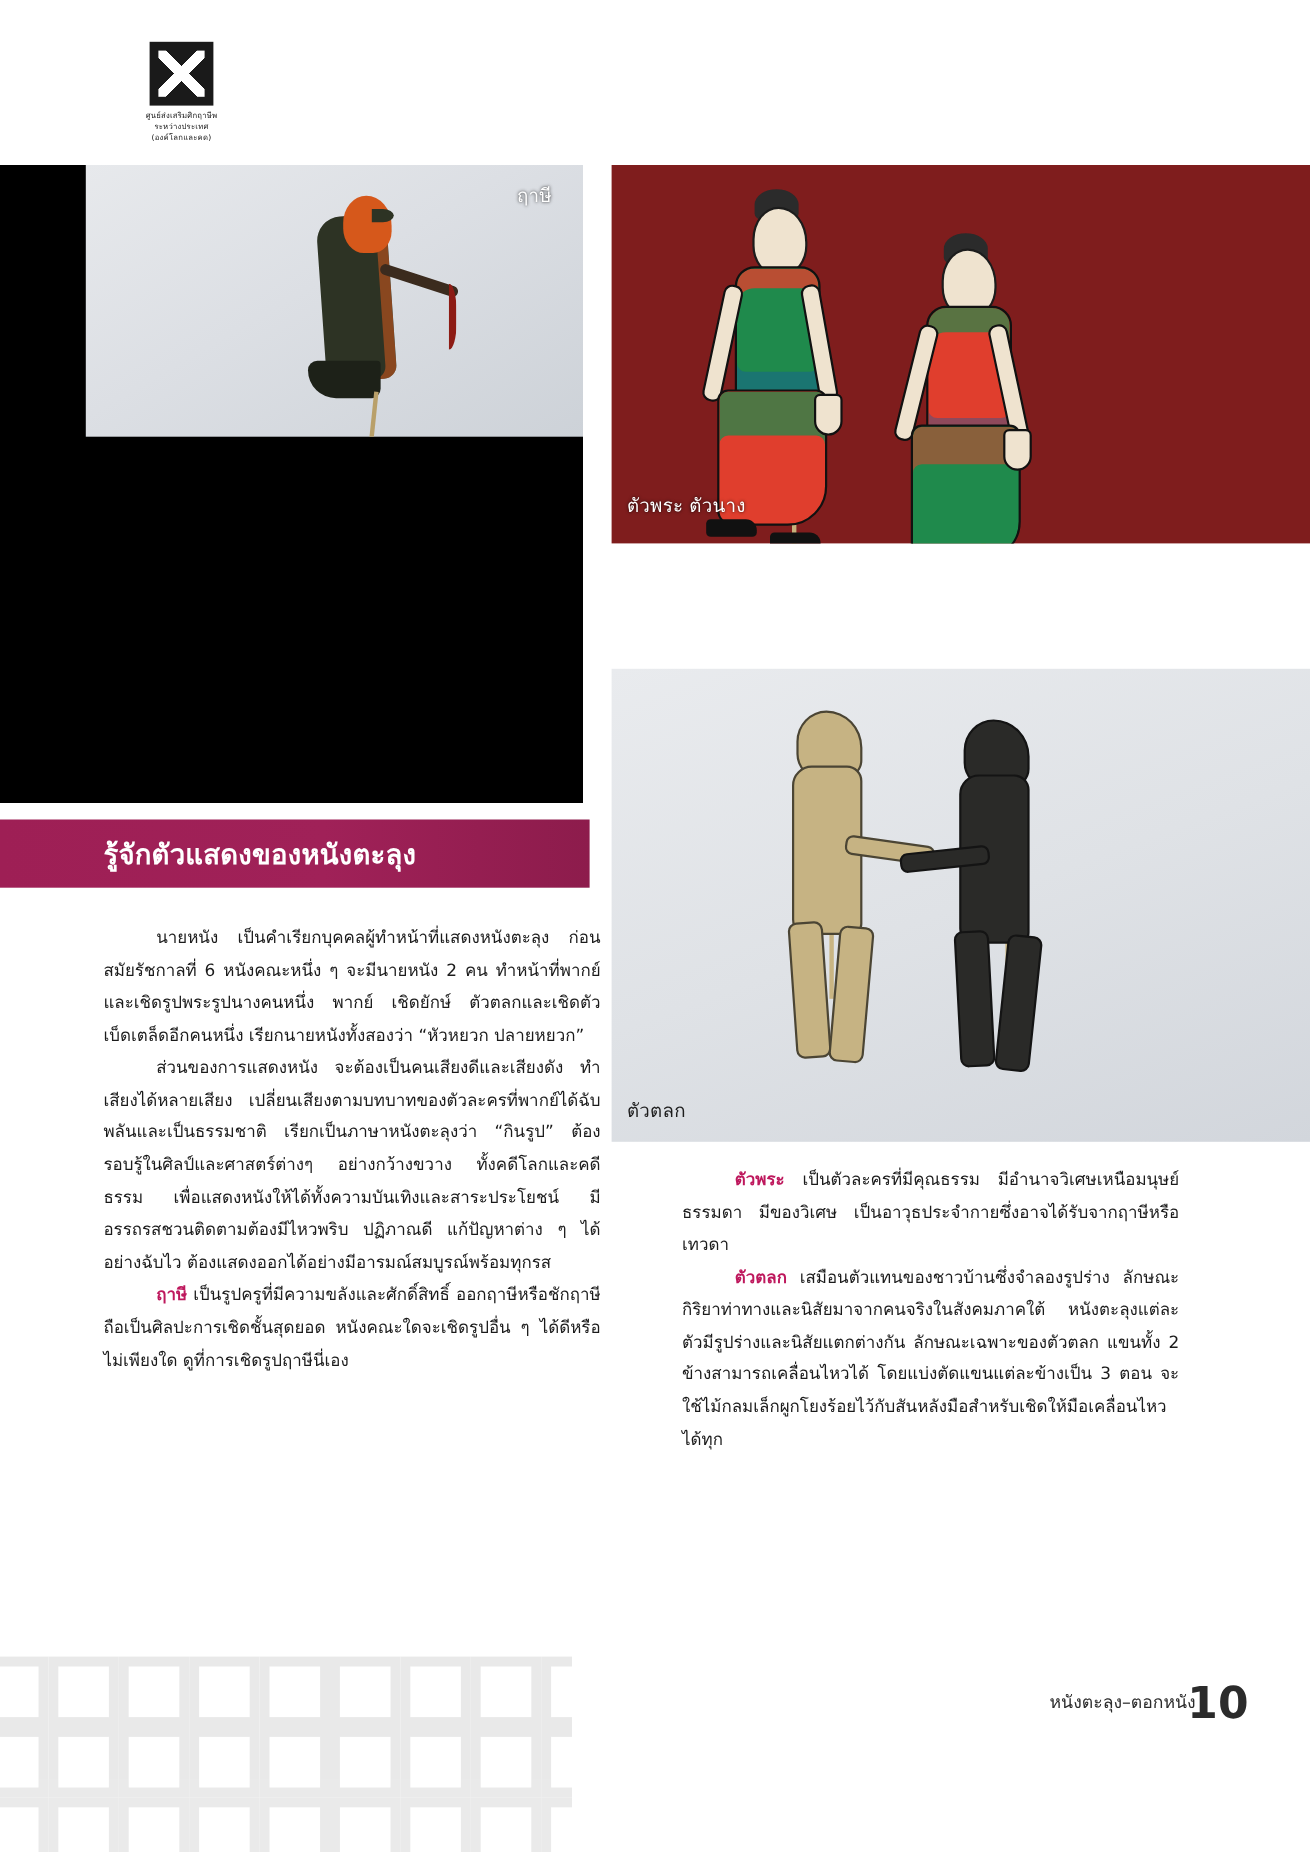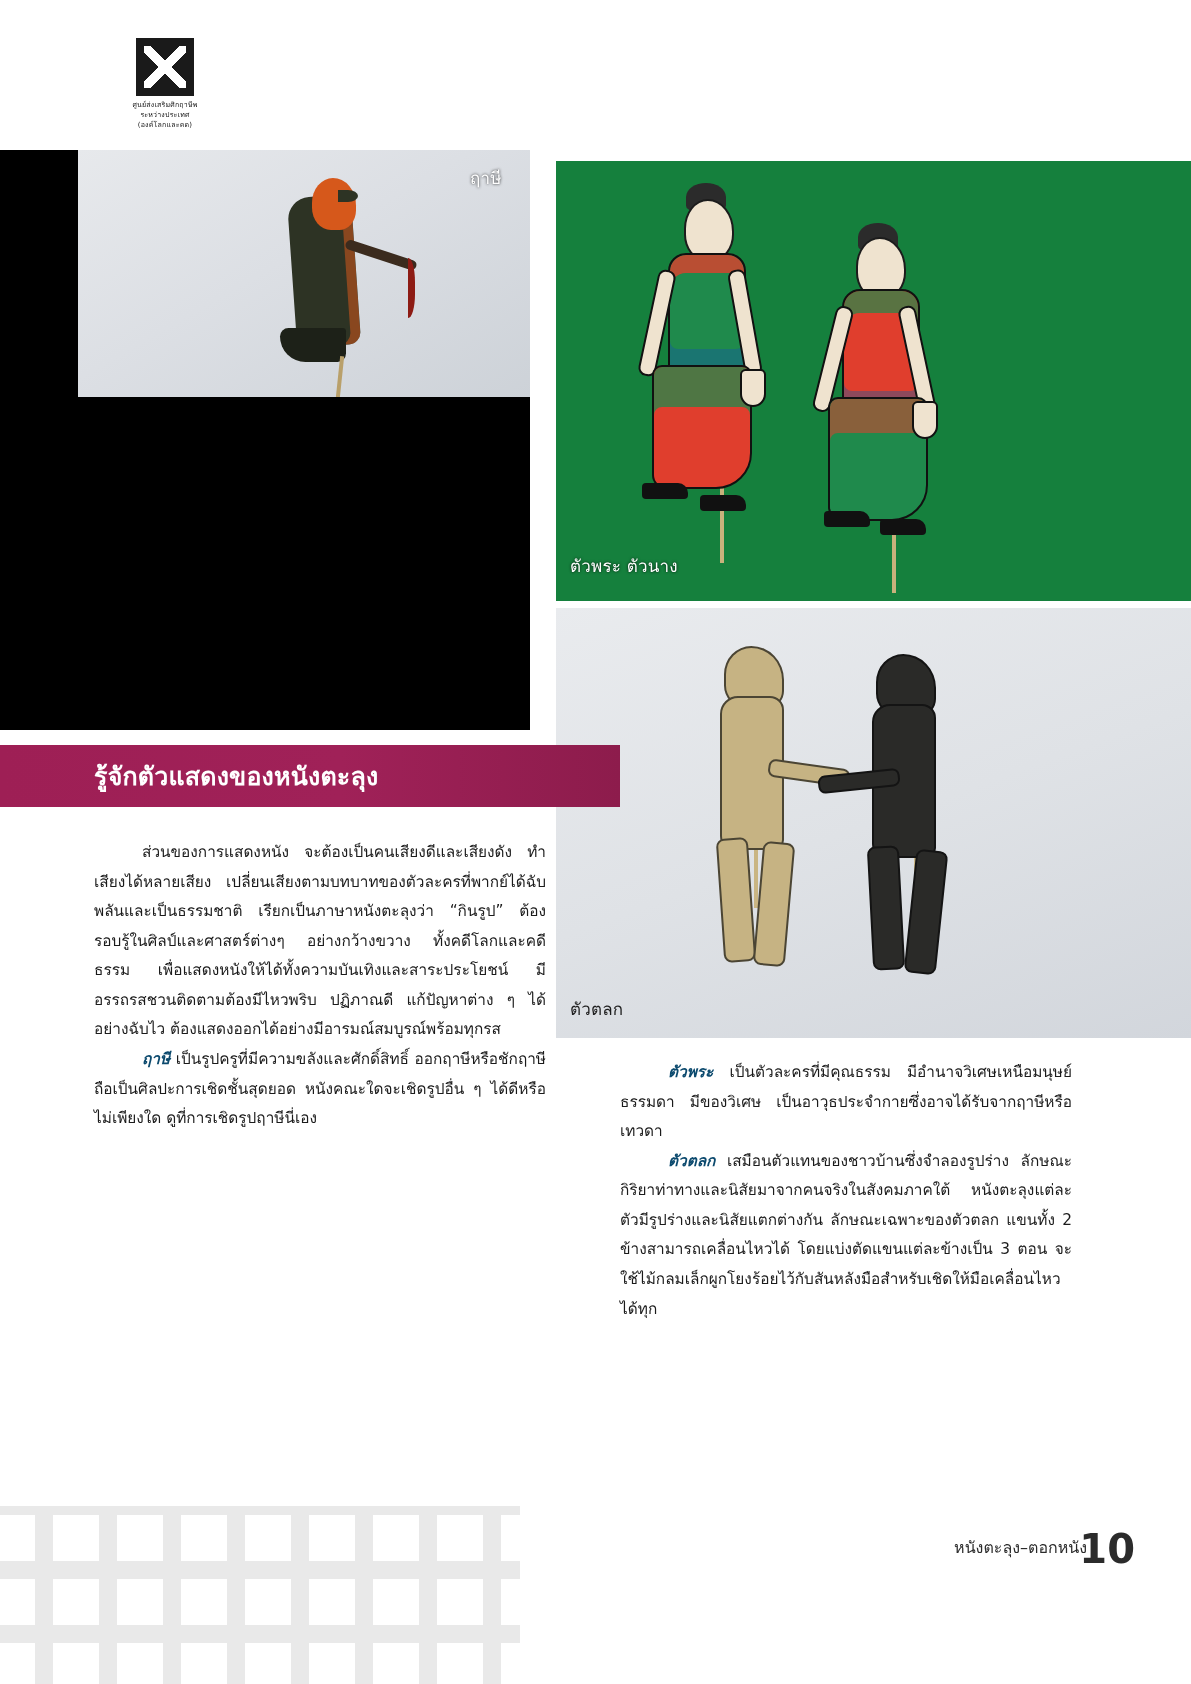--- a/index.html
+++ b/index.html
@@ -83,39 +83,38 @@
     height: 247px;
     background: linear-gradient(150deg,#e7e9ec 0%, #dcdfe4 45%, #cdd2d8 100%);
     overflow: hidden;
   }
 
   
   #panel-right-top {
     left: 556px;
     top: 150px;
     width: 635px;
-    height: 440px;
-    background: #15803d;
-    margin-top: 11px;
+    height: 344px;
+    background: #7f1d1d;
   }
   
   #panel-right-bottom {
     left: 556px;
     top: 608px;
     width: 635px;
     height: 430px;
     background: linear-gradient(160deg,#e9ebee 0%, #dfe2e6 50%, #d2d6dc 100%);
   }
 
   
   .title-bar {
     position: absolute;
     left: 0px;
     top: 745px;
-    width: 620px;
+    width: 536px;
     height: 62px;
     background: #8e1f4f;
     background: linear-gradient(90deg,#9e1f55 0%, #a02158 55%, #8d1c4c 100%);
     display: flex;
     align-items: center;
     font-family: Liberation Serif, serif;
   }
   .title-bar h1 {
     margin: 0 0 0 94px;
     color: #ffffff;
@@ -141,23 +140,22 @@
   #col-right {
     left: 620px;
     top: 1058px;
     width: 452px;
   }
   .col p {
     margin: 0;
     text-indent: 48px;
   }
   .kw {
-    color: #0c4a6e;
+    color: #be185d;
     font-weight: bold;
-    font-style: italic;
   }
 
   
   .footer-pattern {
     position: absolute;
     left: 0;
     bottom: 0;
     width: 520px;
     height: 200px;
     overflow: hidden;
@@ -392,20 +390,21 @@
   </div>
 
   <div class="photo-caption dark" style="left:14px; bottom:16px;">ตัวตลก</div>
 </div>
 
 <div class="title-bar">
   <h1>รู้จักตัวแสดงของหนังตะลุง</h1>
 </div>
 
 <div class="col" id="col-left">
+  <p>นายหนัง เป็นคำเรียกบุคคลผู้ทำหน้าที่แสดงหนังตะลุง ก่อนสมัยรัชกาลที่ 6 หนังคณะหนึ่ง ๆ จะมีนายหนัง 2 คน ทำหน้าที่พากย์และเชิดรูปพระรูปนางคนหนึ่ง พากย์ เชิดยักษ์ ตัวตลกและเชิดตัวเบ็ดเตล็ดอีกคนหนึ่ง เรียกนายหนังทั้งสองว่า “หัวหยวก ปลายหยวก”</p>
   <p>ส่วนของการแสดงหนัง จะต้องเป็นคนเสียงดีและเสียงดัง ทำเสียงได้หลายเสียง เปลี่ยนเสียงตามบทบาทของตัวละครที่พากย์ได้ฉับพลันและเป็นธรรมชาติ เรียกเป็นภาษาหนังตะลุงว่า “กินรูป” ต้องรอบรู้ในศิลป์และศาสตร์ต่างๆ อย่างกว้างขวาง ทั้งคดีโลกและคดีธรรม เพื่อแสดงหนังให้ได้ทั้งความบันเทิงและสาระประโยชน์ มีอรรถรสชวนติดตามต้องมีไหวพริบ ปฏิภาณดี แก้ปัญหาต่าง ๆ ได้อย่างฉับไว ต้องแสดงออกได้อย่างมีอารมณ์สมบูรณ์พร้อมทุกรส</p>
   <p>
     <span class="kw">ฤาษี</span><span> เป็นรูปครูที่มีความขลังและศักดิ์สิทธิ์ ออกฤาษีหรือชักฤาษี ถือเป็นศิลปะการเชิดชั้นสุดยอด หนังคณะใดจะเชิดรูปอื่น ๆ ได้ดีหรือไม่เพียงใด ดูที่การเชิดรูปฤาษีนี่เอง</span>
   </p>
 </div>
 
 <div class="col" id="col-right">
   <p>
     <span class="kw">ตัวพระ</span><span> เป็นตัวละครที่มีคุณธรรม มีอำนาจวิเศษเหนือมนุษย์ธรรมดา มีของวิเศษ เป็นอาวุธประจำกายซึ่งอาจได้รับจากฤาษีหรือเทวดา</span>
   </p>

